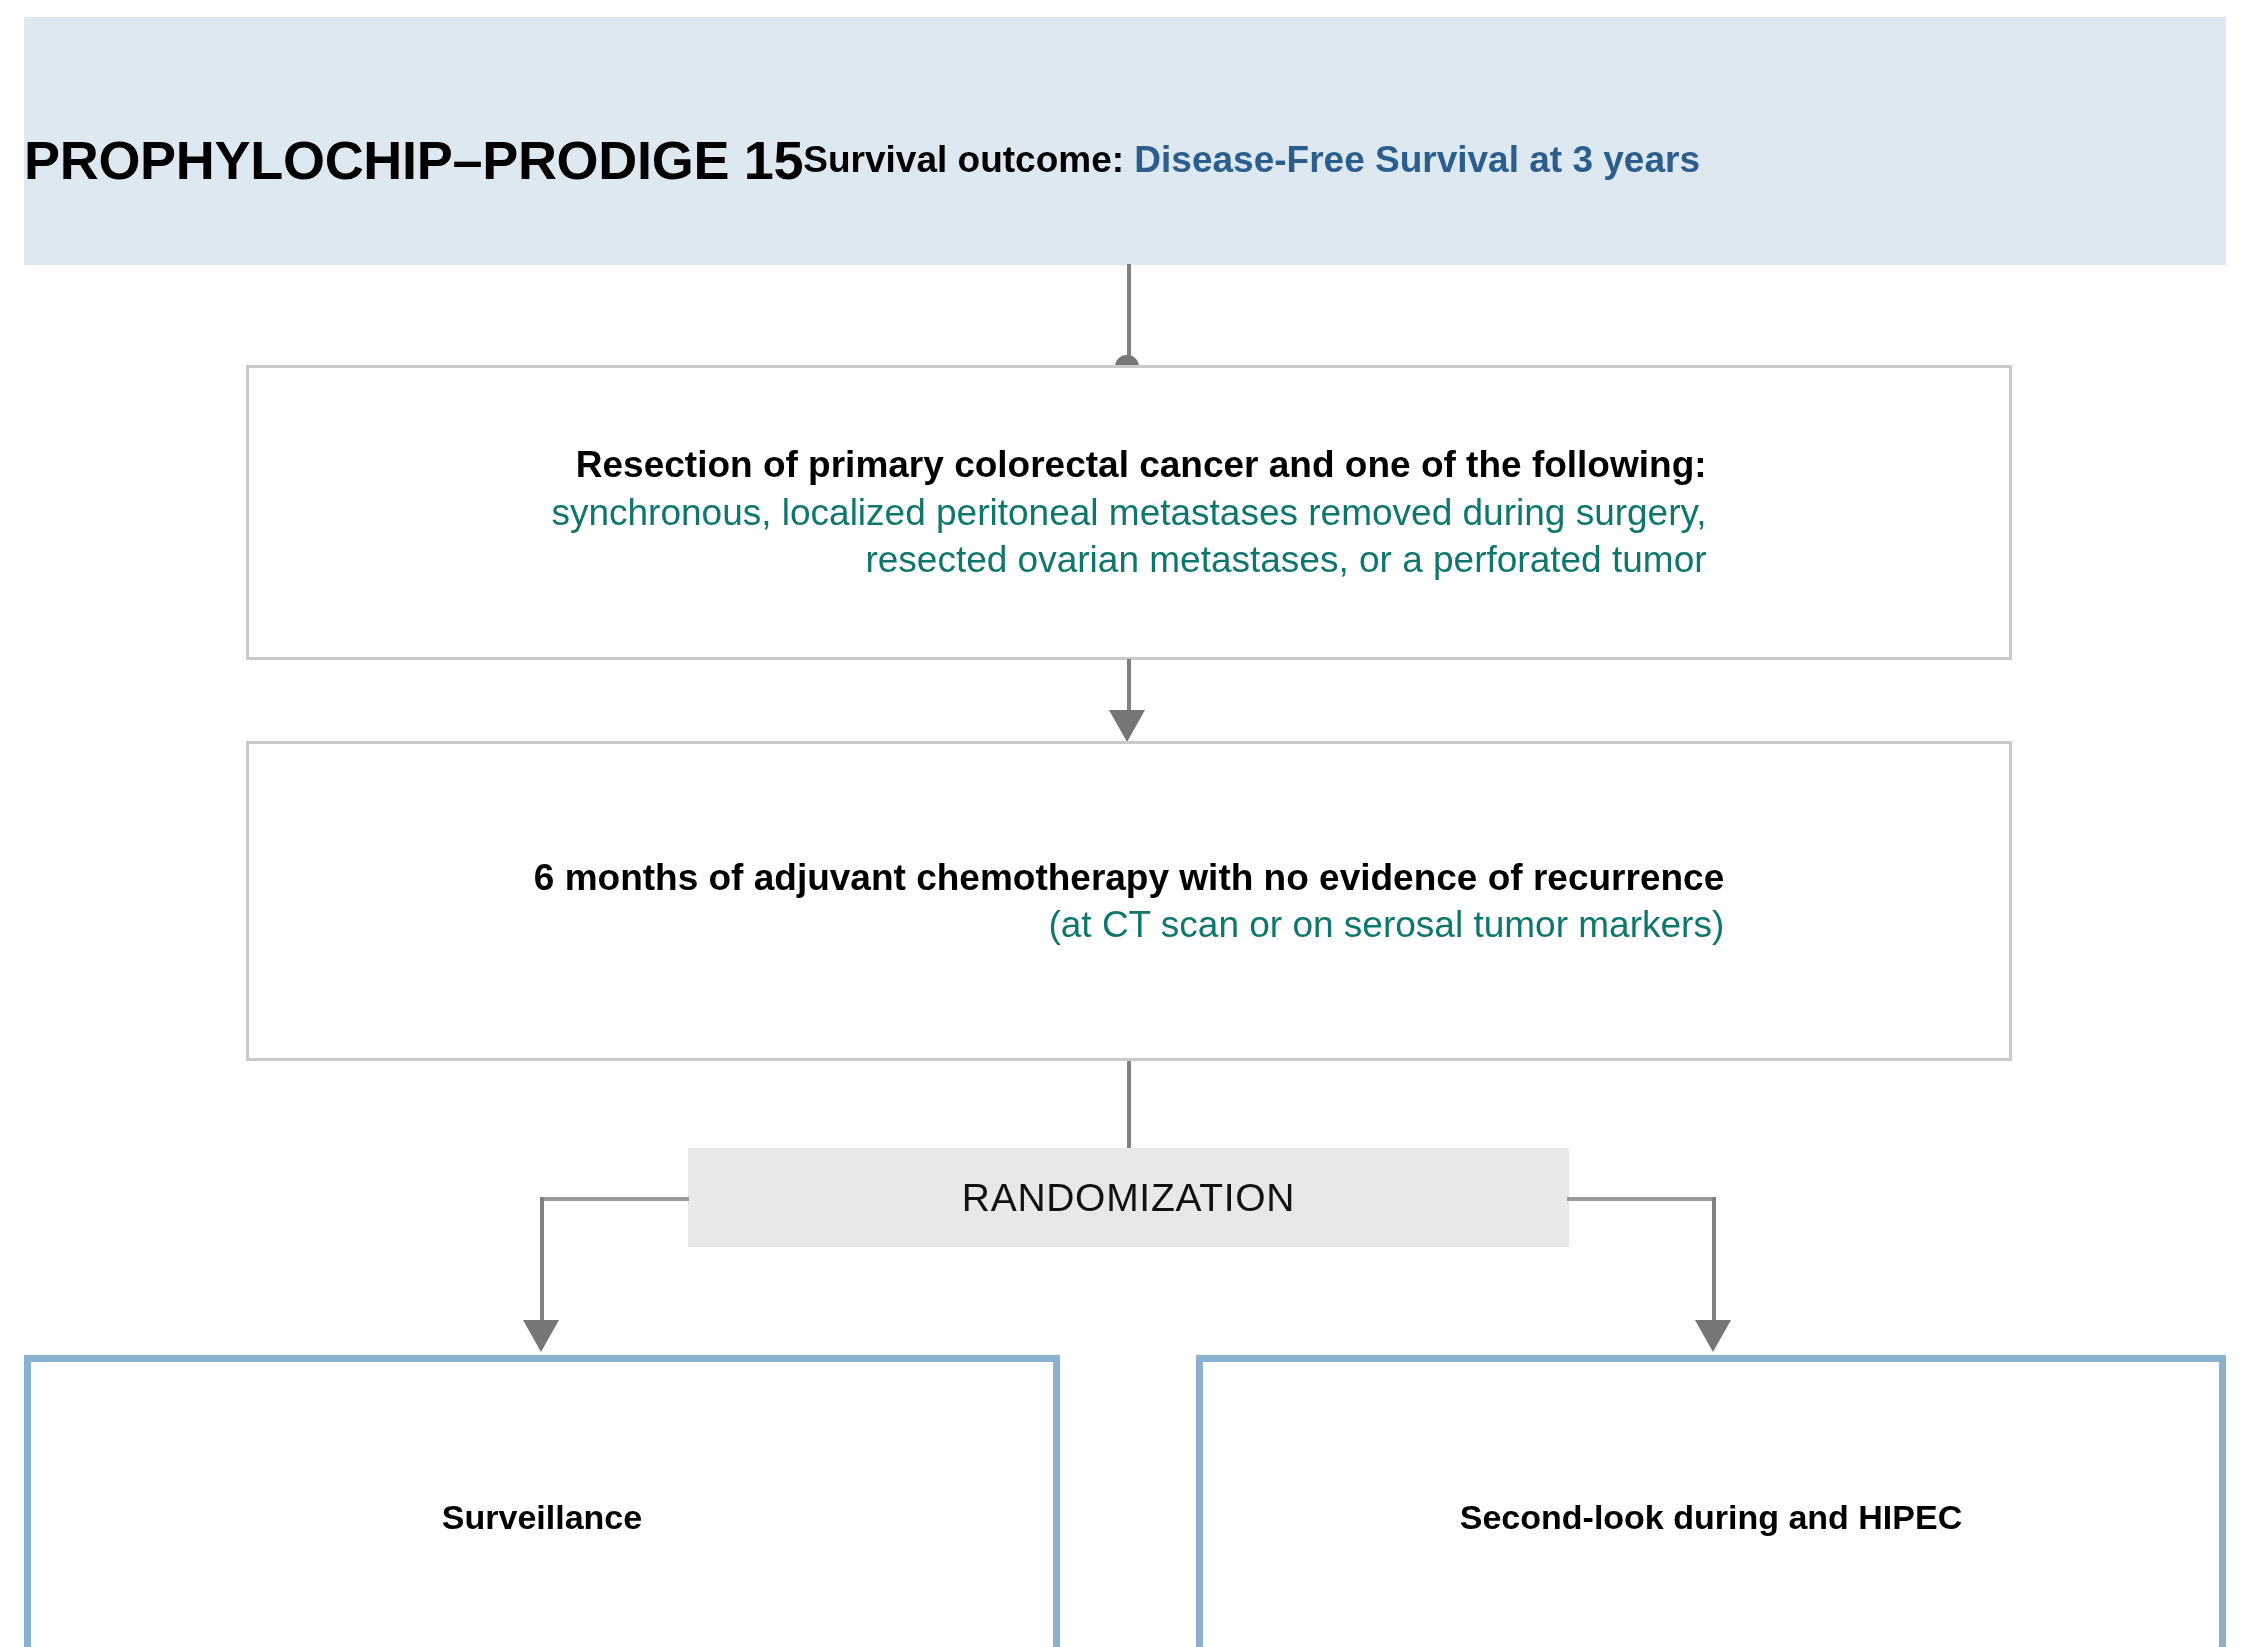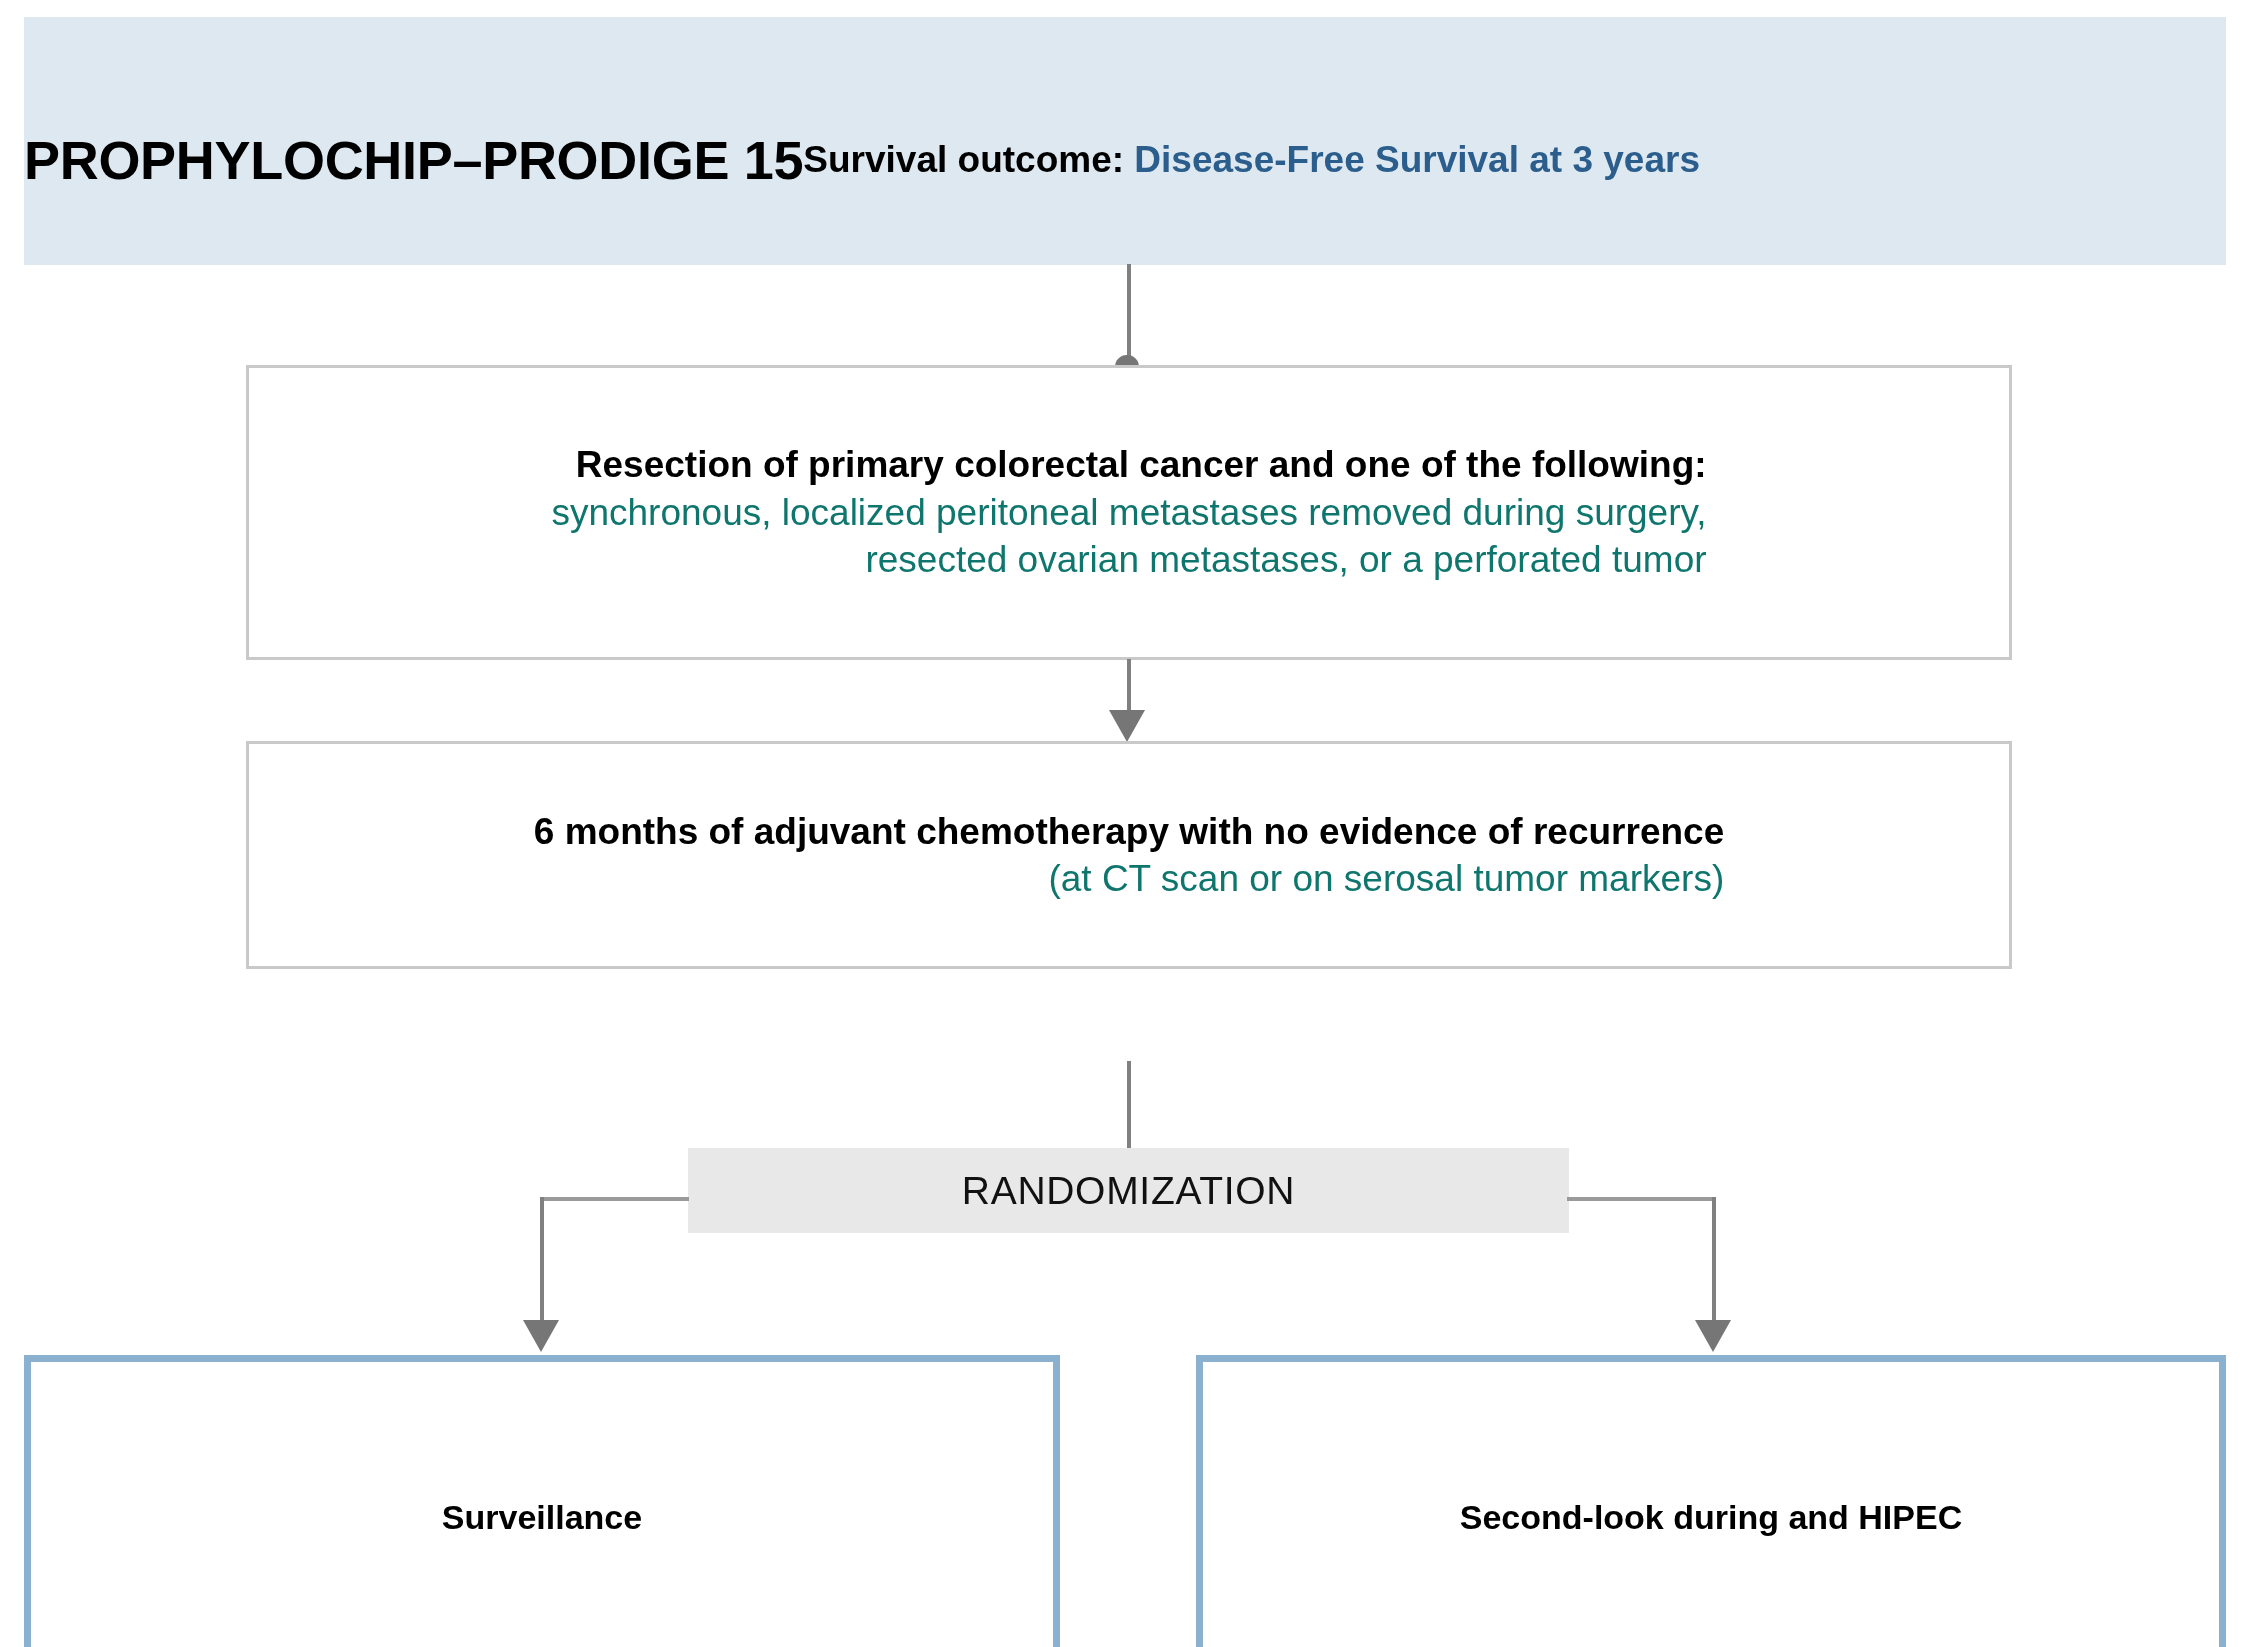--- a/index.html
+++ b/index.html
@@ -77,21 +77,21 @@
   #box-eligibility {
     left: 246px;
     top: 365px;
     width: 1766px;
     height: 295px;
   }
   #box-chemo {
     left: 246px;
     top: 741px;
     width: 1766px;
-    height: 228px;
+    height: 320px;
   }
   #box-surveillance {
     left: 24px;
     top: 1355px;
     width: 1036px;
     height: 324px;
   }
   #box-secondlook {
     left: 1196px;
     top: 1355px;
@@ -121,21 +121,21 @@
     color: #000000;
     white-space: nowrap;
   }
 
   
   #box-randomization {
     position: absolute;
     left: 688px;
     top: 1148px;
     width: 881px;
-    height: 85px;
+    height: 99px;
     background: #E8E8E8;
     display: flex;
     align-items: center;
     justify-content: center;
   }
   .rand-label {
     font-size: 39px;
     font-weight: normal;
     color: #111111;
     letter-spacing: 0.7px;

